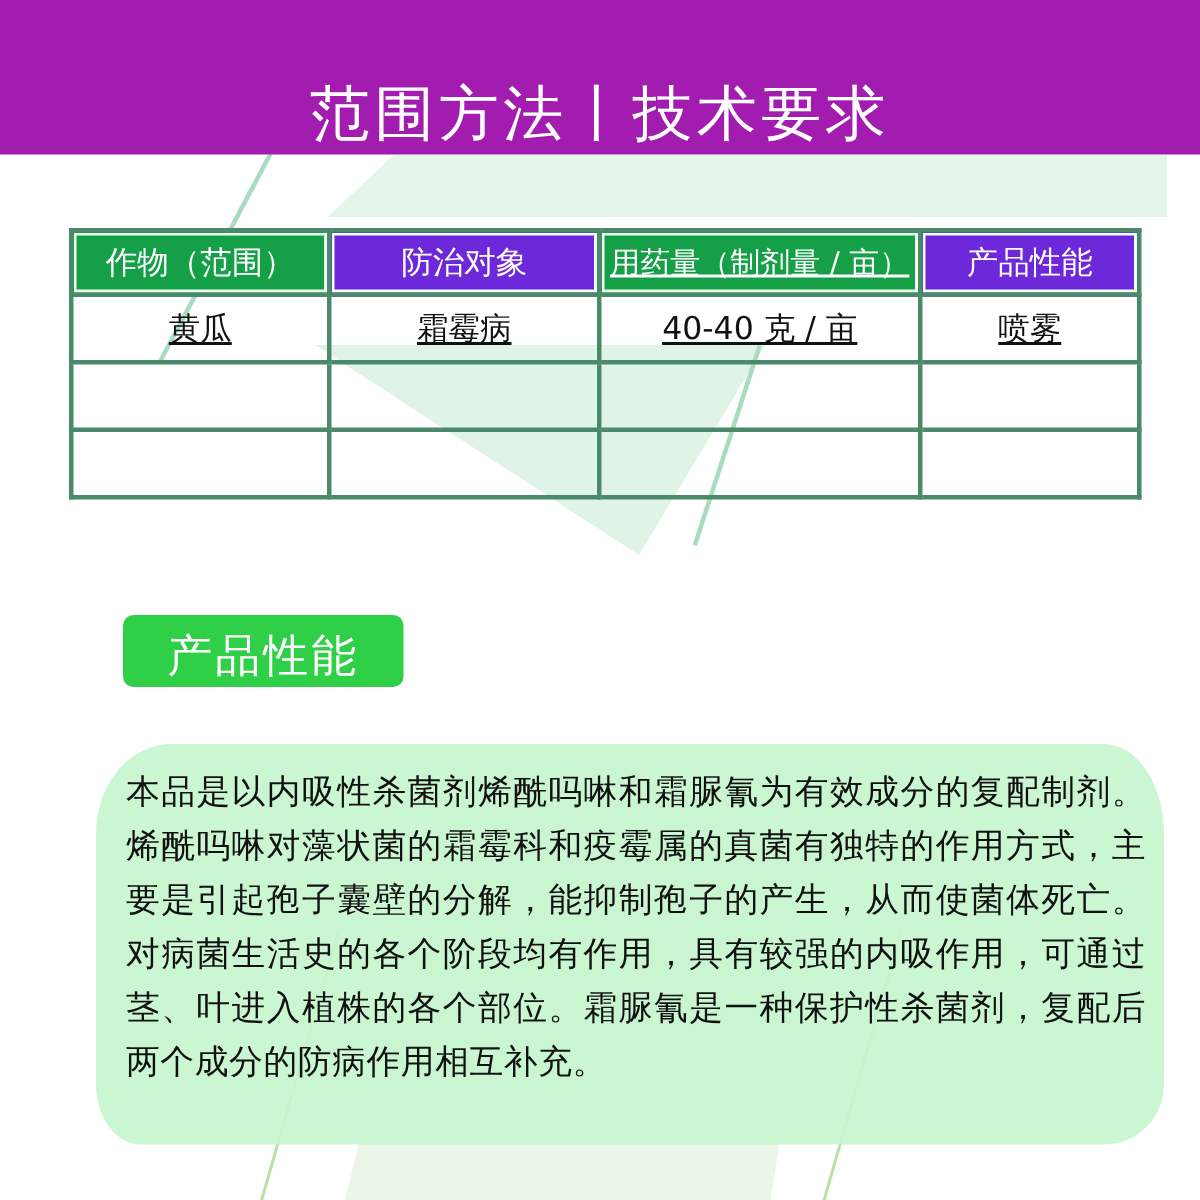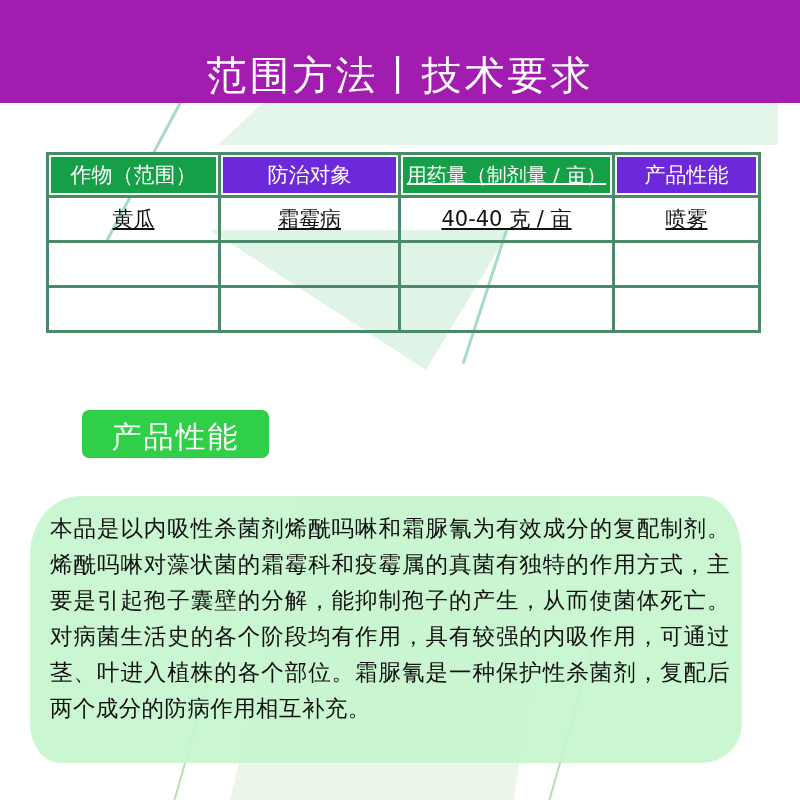--- a/index.html
+++ b/index.html
@@ -60,21 +60,21 @@
   .col1 { width: 172px; } .col2 { width: 180px; } .col3 { width: 214px; } .col4 { width: 146px; }
 
   .section-badge {
     position: absolute; left: 46px; top: 410px; width: 187px; height: 48px;
     background: #2fcf47; border-radius: 7px;
     display: flex; align-items: flex-end; justify-content: center; margin-left: 36px;
   }
   .section-badge span { color: #ffffff; font-size: 30px; letter-spacing: 2px; }
 
   .desc-box {
-    position: absolute; left: 30px; top: 496px; width: 712px; height: 267px;
+    position: absolute; left: 64px; top: 496px; width: 712px; height: 267px;
     background: rgba(198, 245, 205, 0.92);
     border-radius: 50px 40px 40px 30px / 60px 60px 40px 40px;
     box-sizing: border-box; padding: 14px 12px 0 20px;
   }
   .desc-text {
     font-size: 22.5px; line-height: 36px; color: #111;
     letter-spacing: 0.4px; text-align: justify; margin: 0;
   }
 </style>
 </head>

